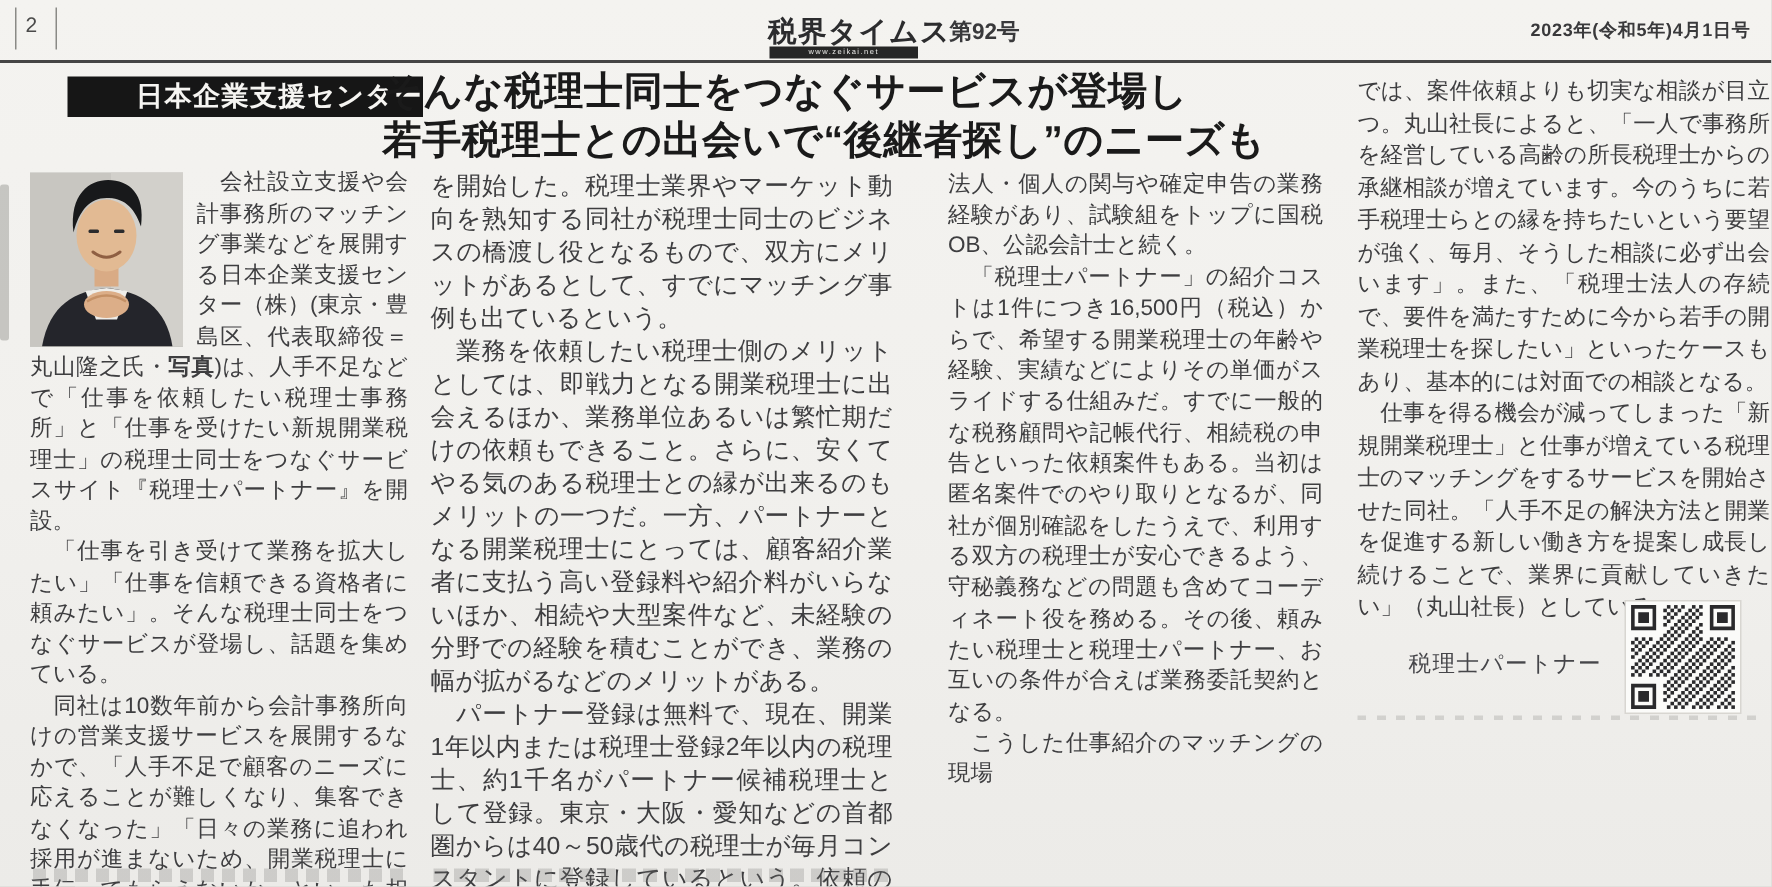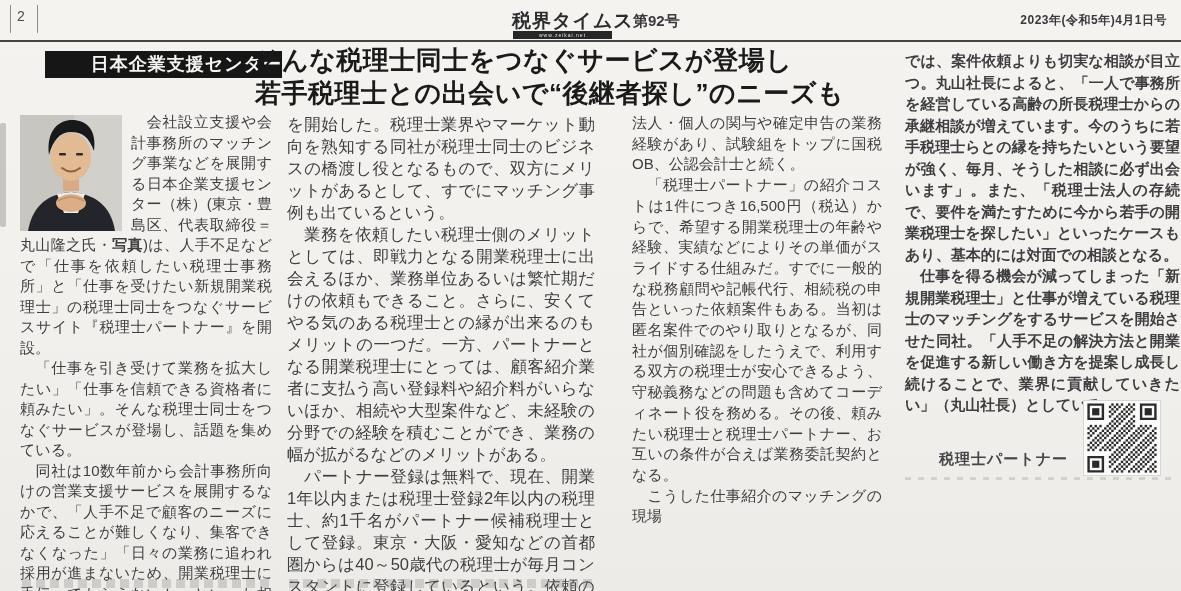--- a/index.html
+++ b/index.html
@@ -52,30 +52,30 @@
     position:absolute; left:255px; top:44px; width:640px;
     font-size:26px; line-height:33px; font-weight:bold; color:var(--headline-ink);
     letter-spacing:0.5px; white-space:nowrap;
   }
   
   .col{position:absolute; text-align:justify; word-break:break-all; color:var(--ink);}
   .col p{margin:0;}
   .col-1{left:20px;  top:112px; width:252px; font-size:15px;   line-height:20.5px;}
   .col-2{left:287px; top:113px; width:308px; font-size:16.5px; line-height:22px;}
   .col-3{left:632px; top:113px; width:250px; font-size:15px; line-height:20.7px;}
-  .col-4{left:905px; top:50px;  width:275px; font-size:15px;   line-height:21.5px;font-weight:bold;}
+  .col-4{left:905px; top:50px;  width:275px; font-size:15px;   line-height:21.5px;}
   .bold{font-weight:bold;}
   
   .photo{
     float:left; width:102px; height:116px; margin:3px 9px 4px 0;
     background:#c9c7c2; box-shadow:0 0 0 1px #b5b3ae inset;
   }
   
   .qr-caption-row{
-    text-align:right; padding-right:112px; margin-top:32px; font-size:15px;
+    text-align:right; padding-right:112px; margin-top:16px; font-size:15px;
     letter-spacing:1px; color:#46464a;
   }
   .qr{
     position:absolute; left:1084px; top:401px; width:76px; height:74px;
     background:#fbfbf9; box-shadow:0 0 0 1px #d8d6d1;
   }
   .qr svg{width:100%; height:100%; display:block;}
   
   .artifact{position:absolute; pointer-events:none;}
   .edge-smudge{left:0; top:123px; width:6px; height:104px; background:#7e7e7a; opacity:.38; border-radius:2px;}

